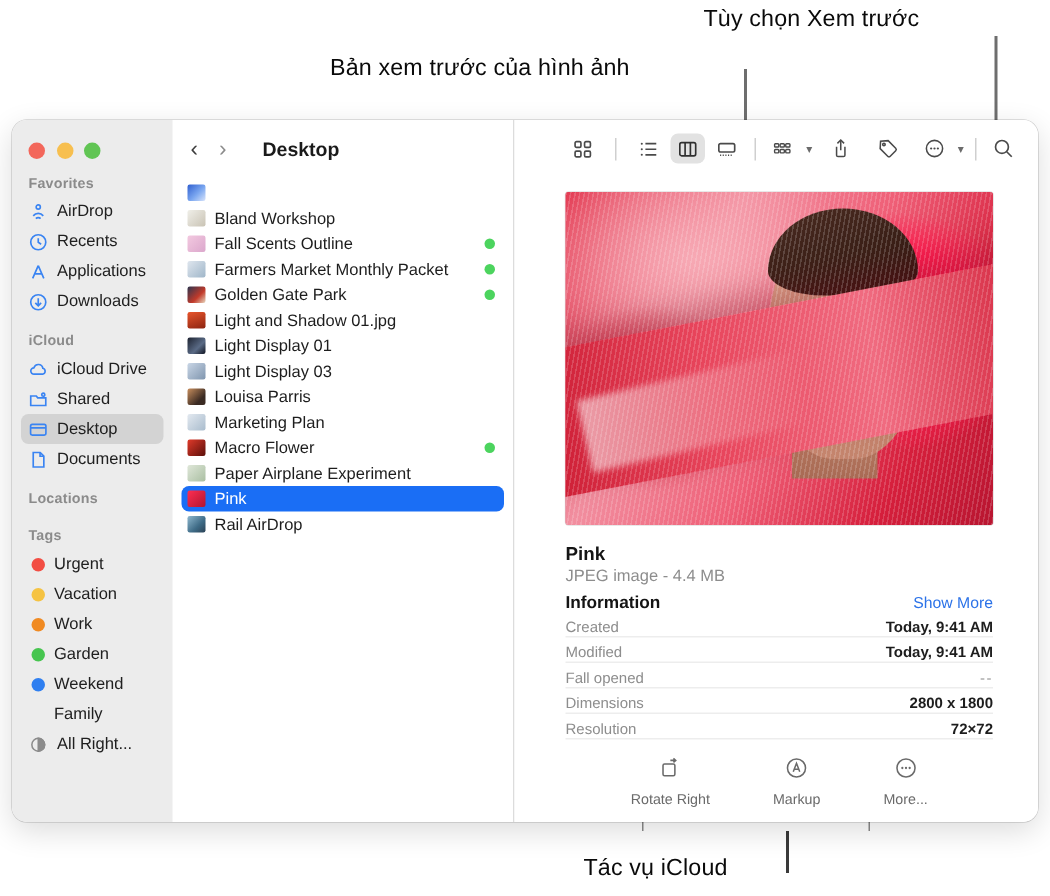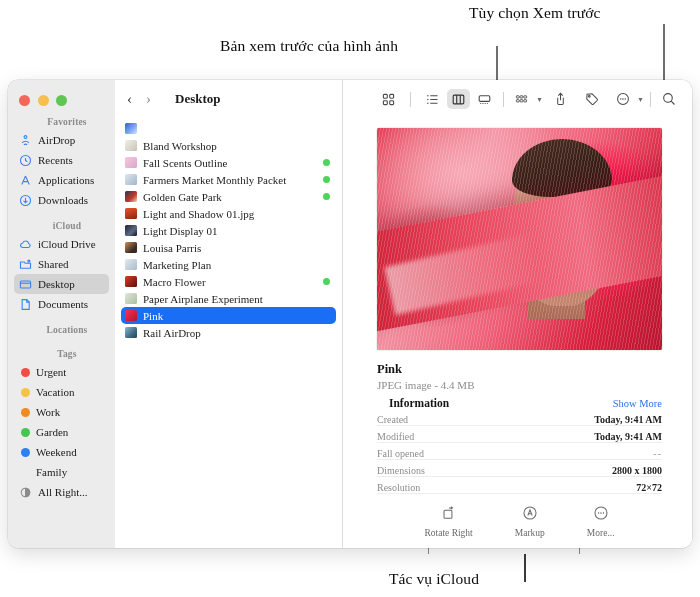--- a/index.html
+++ b/index.html
@@ -2,21 +2,21 @@
 <html><head>
 <meta charset="utf-8">
 <style>
   * { box-sizing: border-box; margin: 0; padding: 0; }
   html, body {
     width: 700px; height: 597px;
     background: #ffffff;
     font-family: "Liberation Sans", sans-serif;
     overflow: hidden;
   }
-  #stage { position: relative; width: 700px; height: 597px; font-family: Liberation Serif, serif; }
+  #stage { position: relative; width: 700px; height: 597px; }
 
   
   .anno {
     position: absolute;
     font-size: 15.5px;
     color: #0a0a0a;
     white-space: nowrap;
     letter-spacing: .1px;
   }
   .leader {
@@ -58,21 +58,21 @@
     position: relative;
   }
   .lights { display: flex; gap: 7.5px; padding: 9px 0 0 11px; }
   .light { width: 11px; height: 11px; border-radius: 50%; }
   .l-red { background: #f3675b; }
   .l-yellow { background: #f7bf4f; }
   .l-green { background: #61c554; }
 
   .sb-head {
     font-size: 9.5px; color: #8b8b8b; font-weight: 700;
-    padding: 11px 0 3px 11px; letter-spacing: .15px; text-align: center;
+    padding: 11px 0 3px 11px; letter-spacing: .15px;
   }
   .sb-item {
     display: flex; align-items: center; gap: 6px;
     height: 20px; margin: 0 6px; padding-left: 5px;
     border-radius: 5px; font-size: 11px; color: #202020;
   }
   .sb-item.sel { background: #d3d3d3; }
   .sb-ic { width: 13px; height: 13px; flex: 0 0 13px; display: block; }
   .dot { width: 9px; height: 9px; border-radius: 50%; margin-left: 2px; flex: 0 0 9px; }
 
@@ -163,21 +163,20 @@
     position: absolute; left: 53%; top: 62%; width: 20%; height: 24%;
     background: linear-gradient(180deg, #c98a70, #a86a54);
   }
 
   .pv-info { padding: 12px 30px 0 34px; }
   .pv-name { font-size: 12.5px; font-weight: 700; color: #141414; }
   .pv-sub { font-size: 11px; color: #8d8d8d; margin-top: 2px; }
   .pv-secrow {
     display: flex; align-items: baseline; justify-content: space-between;
     margin-top: 6px;
-    margin-left: 12px;
   }
   .pv-sec { font-size: 11.5px; font-weight: 700; color: #141414; }
   .showmore { font-size: 10.5px; color: #2b72e8; }
   .inforow {
     display: flex; justify-content: space-between; align-items: flex-end;
     height: 17px; border-bottom: .5px solid #ededed; font-size: 10px;
   }
   .ik { color: #8d8d8d; }
   .iv { color: #1d1d1d; font-weight: 700; }
   .iv.dim { color: #9a9a9a; font-weight: 400; letter-spacing: 1px; }
@@ -365,20 +364,24 @@
             <span>Golden Gate Park</span>
             <span class="tagdot" style="background: rgb(76, 212, 94);"></span>
           </div>
           <div class="row">
             <span class="thumb" style="background: linear-gradient(160deg, rgb(232, 85, 44), rgb(140, 36, 16));"></span>
             <span>Light and Shadow 01.jpg</span>
           </div>
           <div class="row">
             <span class="thumb" style="background: linear-gradient(135deg, rgb(29, 34, 48), rgb(90, 107, 134) 60%, rgb(15, 19, 32));"></span>
             <span>Light Display 01</span>
+          </div>
+          <div class="row">
+            <span class="thumb" style="background: linear-gradient(135deg, rgb(201, 214, 230), rgb(127, 149, 174));"></span>
+            <span>Light Display 03</span>
           </div>
           <div class="row">
             <span class="thumb" style="background: linear-gradient(135deg, rgb(201, 143, 94), rgb(58, 42, 34) 70%);"></span>
             <span>Louisa Parris</span>
           </div>
           <div class="row">
             <span class="thumb" style="background: linear-gradient(135deg, rgb(227, 233, 240), rgb(169, 188, 205));"></span>
             <span>Marketing Plan</span>
           </div>
           <div class="row">

